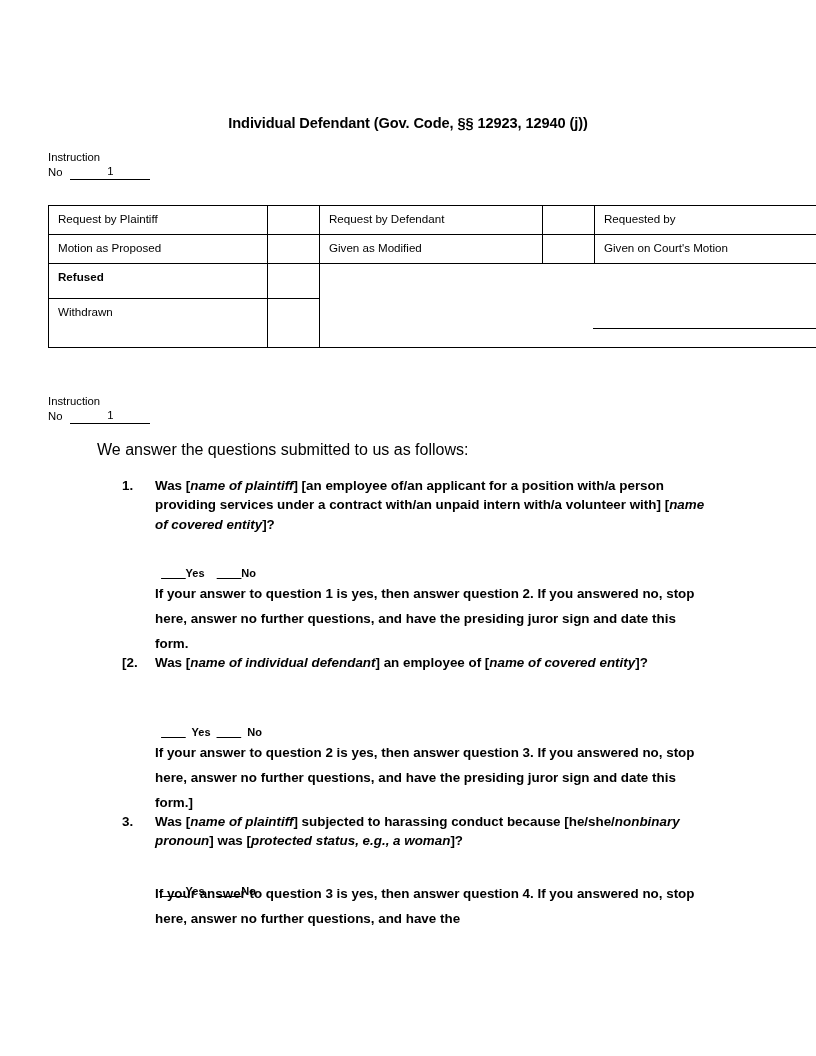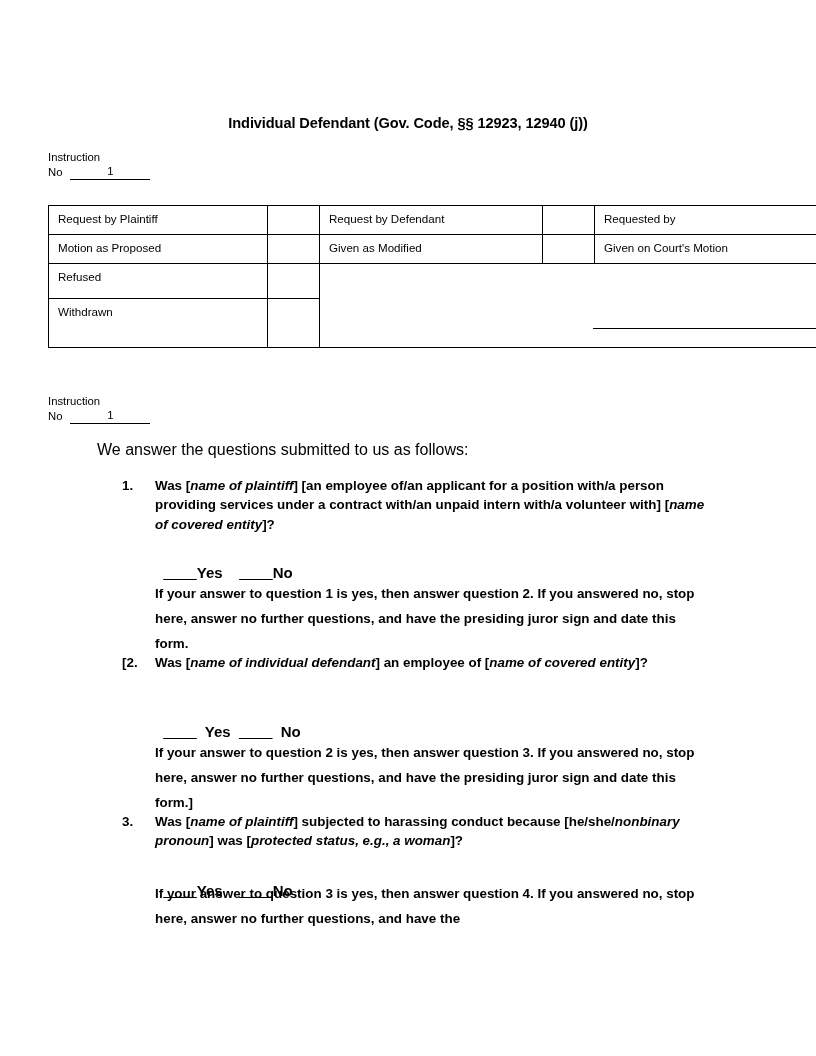--- a/index.html
+++ b/index.html
@@ -72,21 +72,21 @@
     line-height: 14px;
     height: 16px;
   }
   .c-label  { width: 200px; }
   .c-box    { width: 33px; }
   .c-label2 { width: 204px; }
   .c-box2   { width: 33px; }
   .c-label3 { width: 203px; }
   .c-box3   { width: 34px; }
 
-  .row-refused td    { height: 22px; }
+  .row-refused td    { height: 22px; font-weight: bold; }
   .row-withdrawn td  { height: 36px; }
 
   .judge-cell {
     position: relative;
     padding: 0;
     vertical-align: bottom;
   }
   .judge-wrap {
     position: absolute;
     right: 6px;
@@ -140,21 +140,21 @@
     left: 155px;
     width: 556px;
     font-size: 13.4px;
     font-weight: bold;
     line-height: 25px;
   }
 
   .answer-line {
     position: absolute;
     left: 155px;
-    font-size: 15px;
+    font-size: 11px;
     font-weight: bold;
     line-height: 18px;
     white-space: pre;
   }
   .ul { text-decoration: underline; }
 </style>
 </head>
 <body>
 
 <div class="doc-title">

